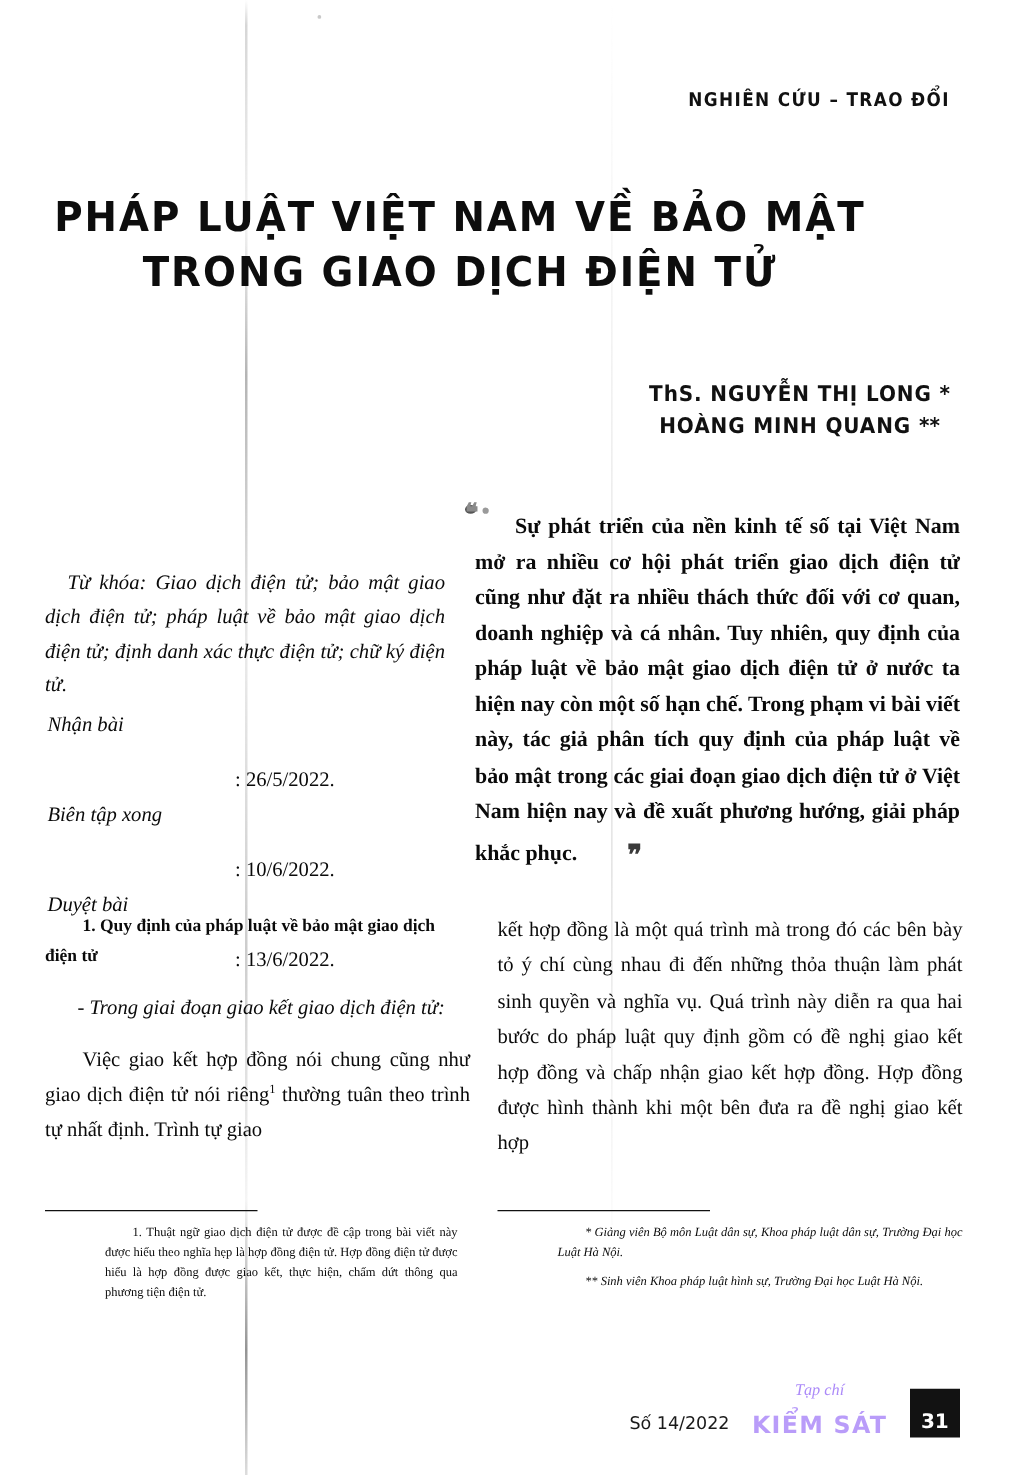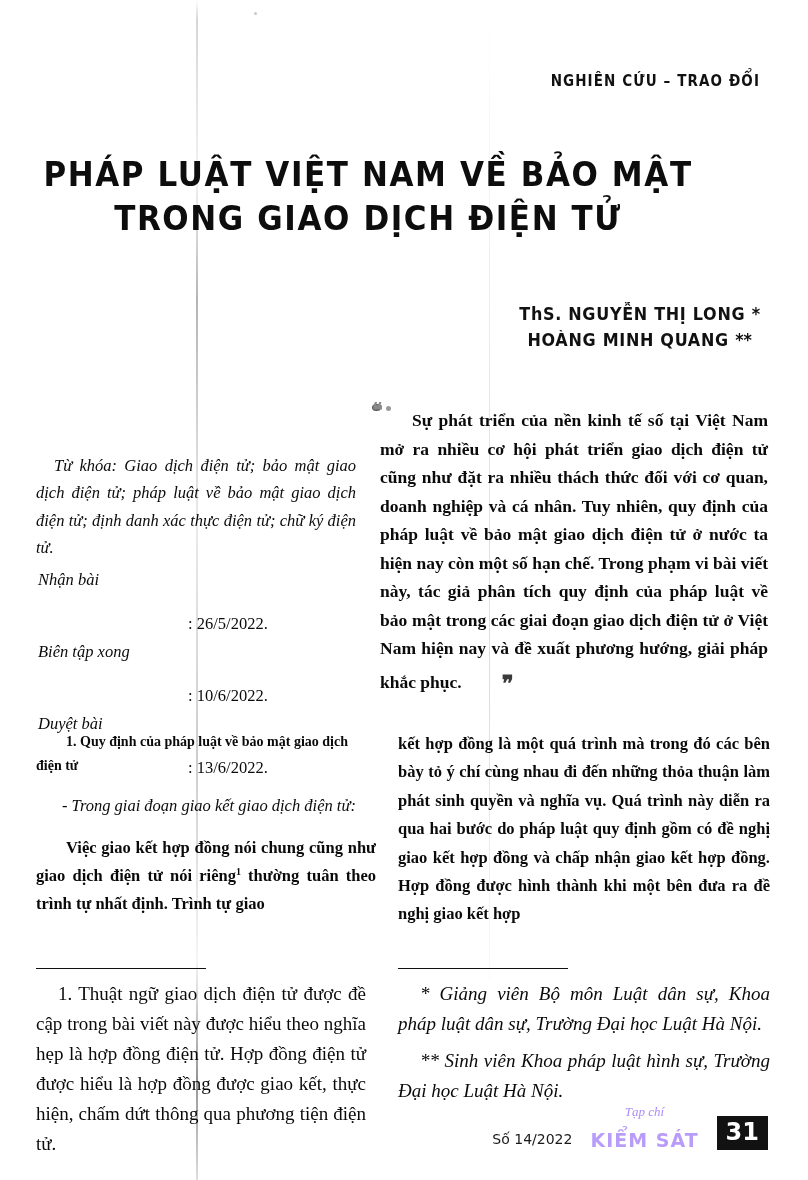--- a/index.html
+++ b/index.html
@@ -196,21 +196,20 @@
     line-height: 1.70;
     text-indent: 26px;
     text-align: justify;
     margin-bottom: 14px;
   }
   .para {
     font-size: 16.5px;
     line-height: 1.72;
     text-align: justify;
     text-indent: 30px;
-    font-weight: bold;
   }
   .para.cont { text-indent: 0; }
   sup {
     font-size: 10px;
     vertical-align: super;
     line-height: 0;
   }
 
   
   .fn-left {
@@ -225,24 +224,25 @@
     left: 398px;
     width: 372px;
   }
   .fn-rule {
     width: 170px;
     height: 1.4px;
     background: #111;
     margin-bottom: 10px;
   }
   .fn-text {
-    font-size: 19px;
+    font-size: 10px;
     line-height: 1.58;
     text-align: justify;
     text-indent: 22px;
+    margin-left: 48px;
   }
   .fn-text.ital {
     font-style: italic;
   }
   .fn-text + .fn-text { margin-top: 7px; }
 
   
   .footer {
     position: absolute;
     bottom: 30px;
@@ -274,22 +274,22 @@
     font-size: 19px;
     letter-spacing: 1px;
     opacity: 0.60;
     margin-top: 11px;
   }
   .page-num {
     background: #121212;
     color: #ffffff;
     font-family: "DejaVu Sans", sans-serif;
     font-weight: bold;
-    font-size: 24px;
-    padding: 3px 9px 4px 9px;
+    font-size: 16px;
+    padding: 17px 9px 4px 9px;
     line-height: 1.12;
   }
 </style>
 </head>
 <body>
 
 <div class="page">
 
   <div class="fold"></div>
   <div class="fold2"></div>

